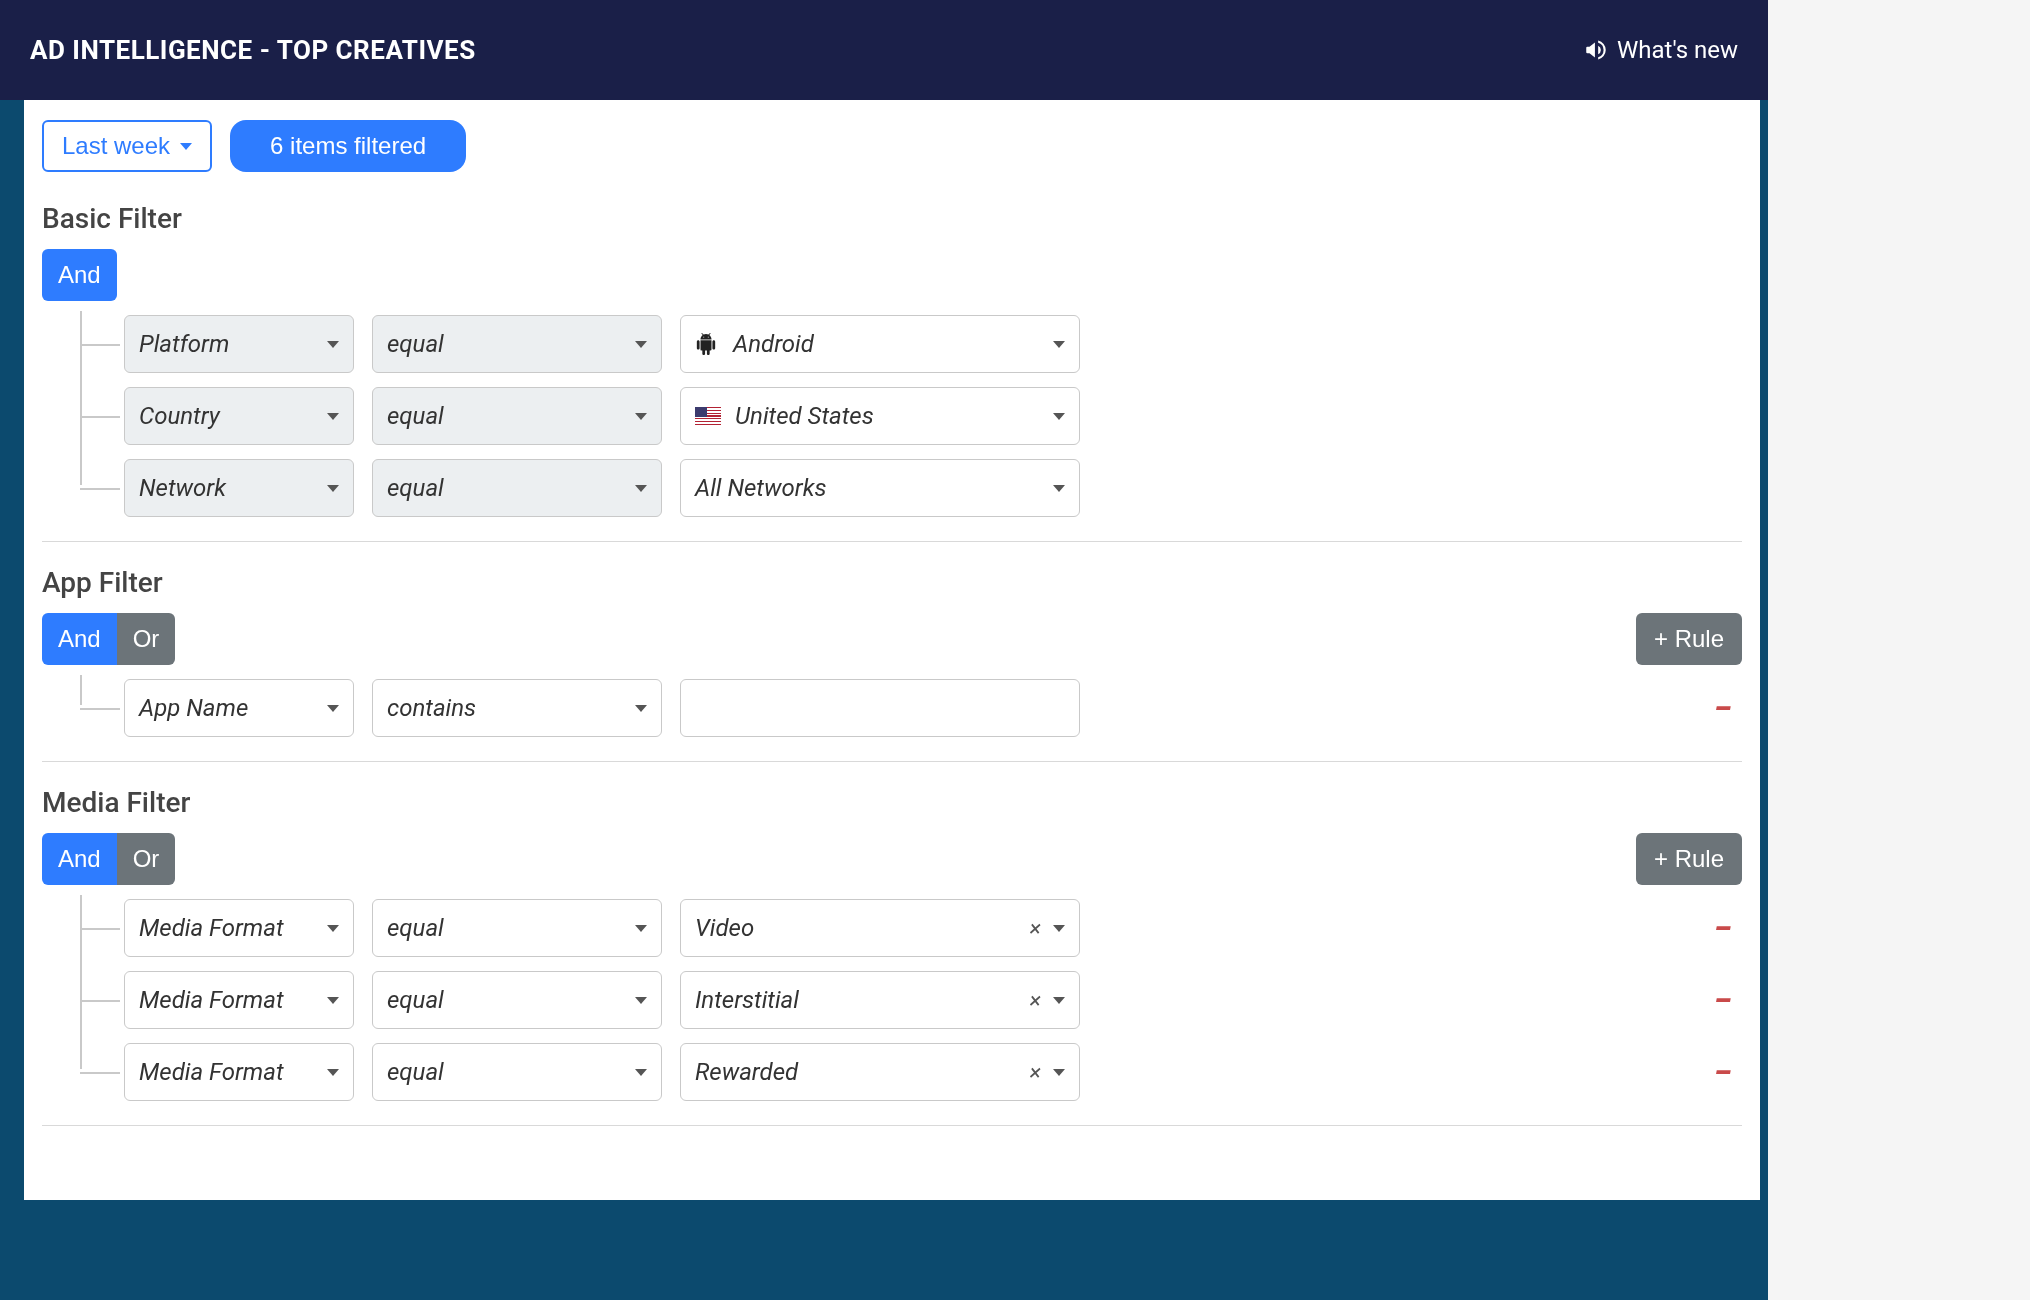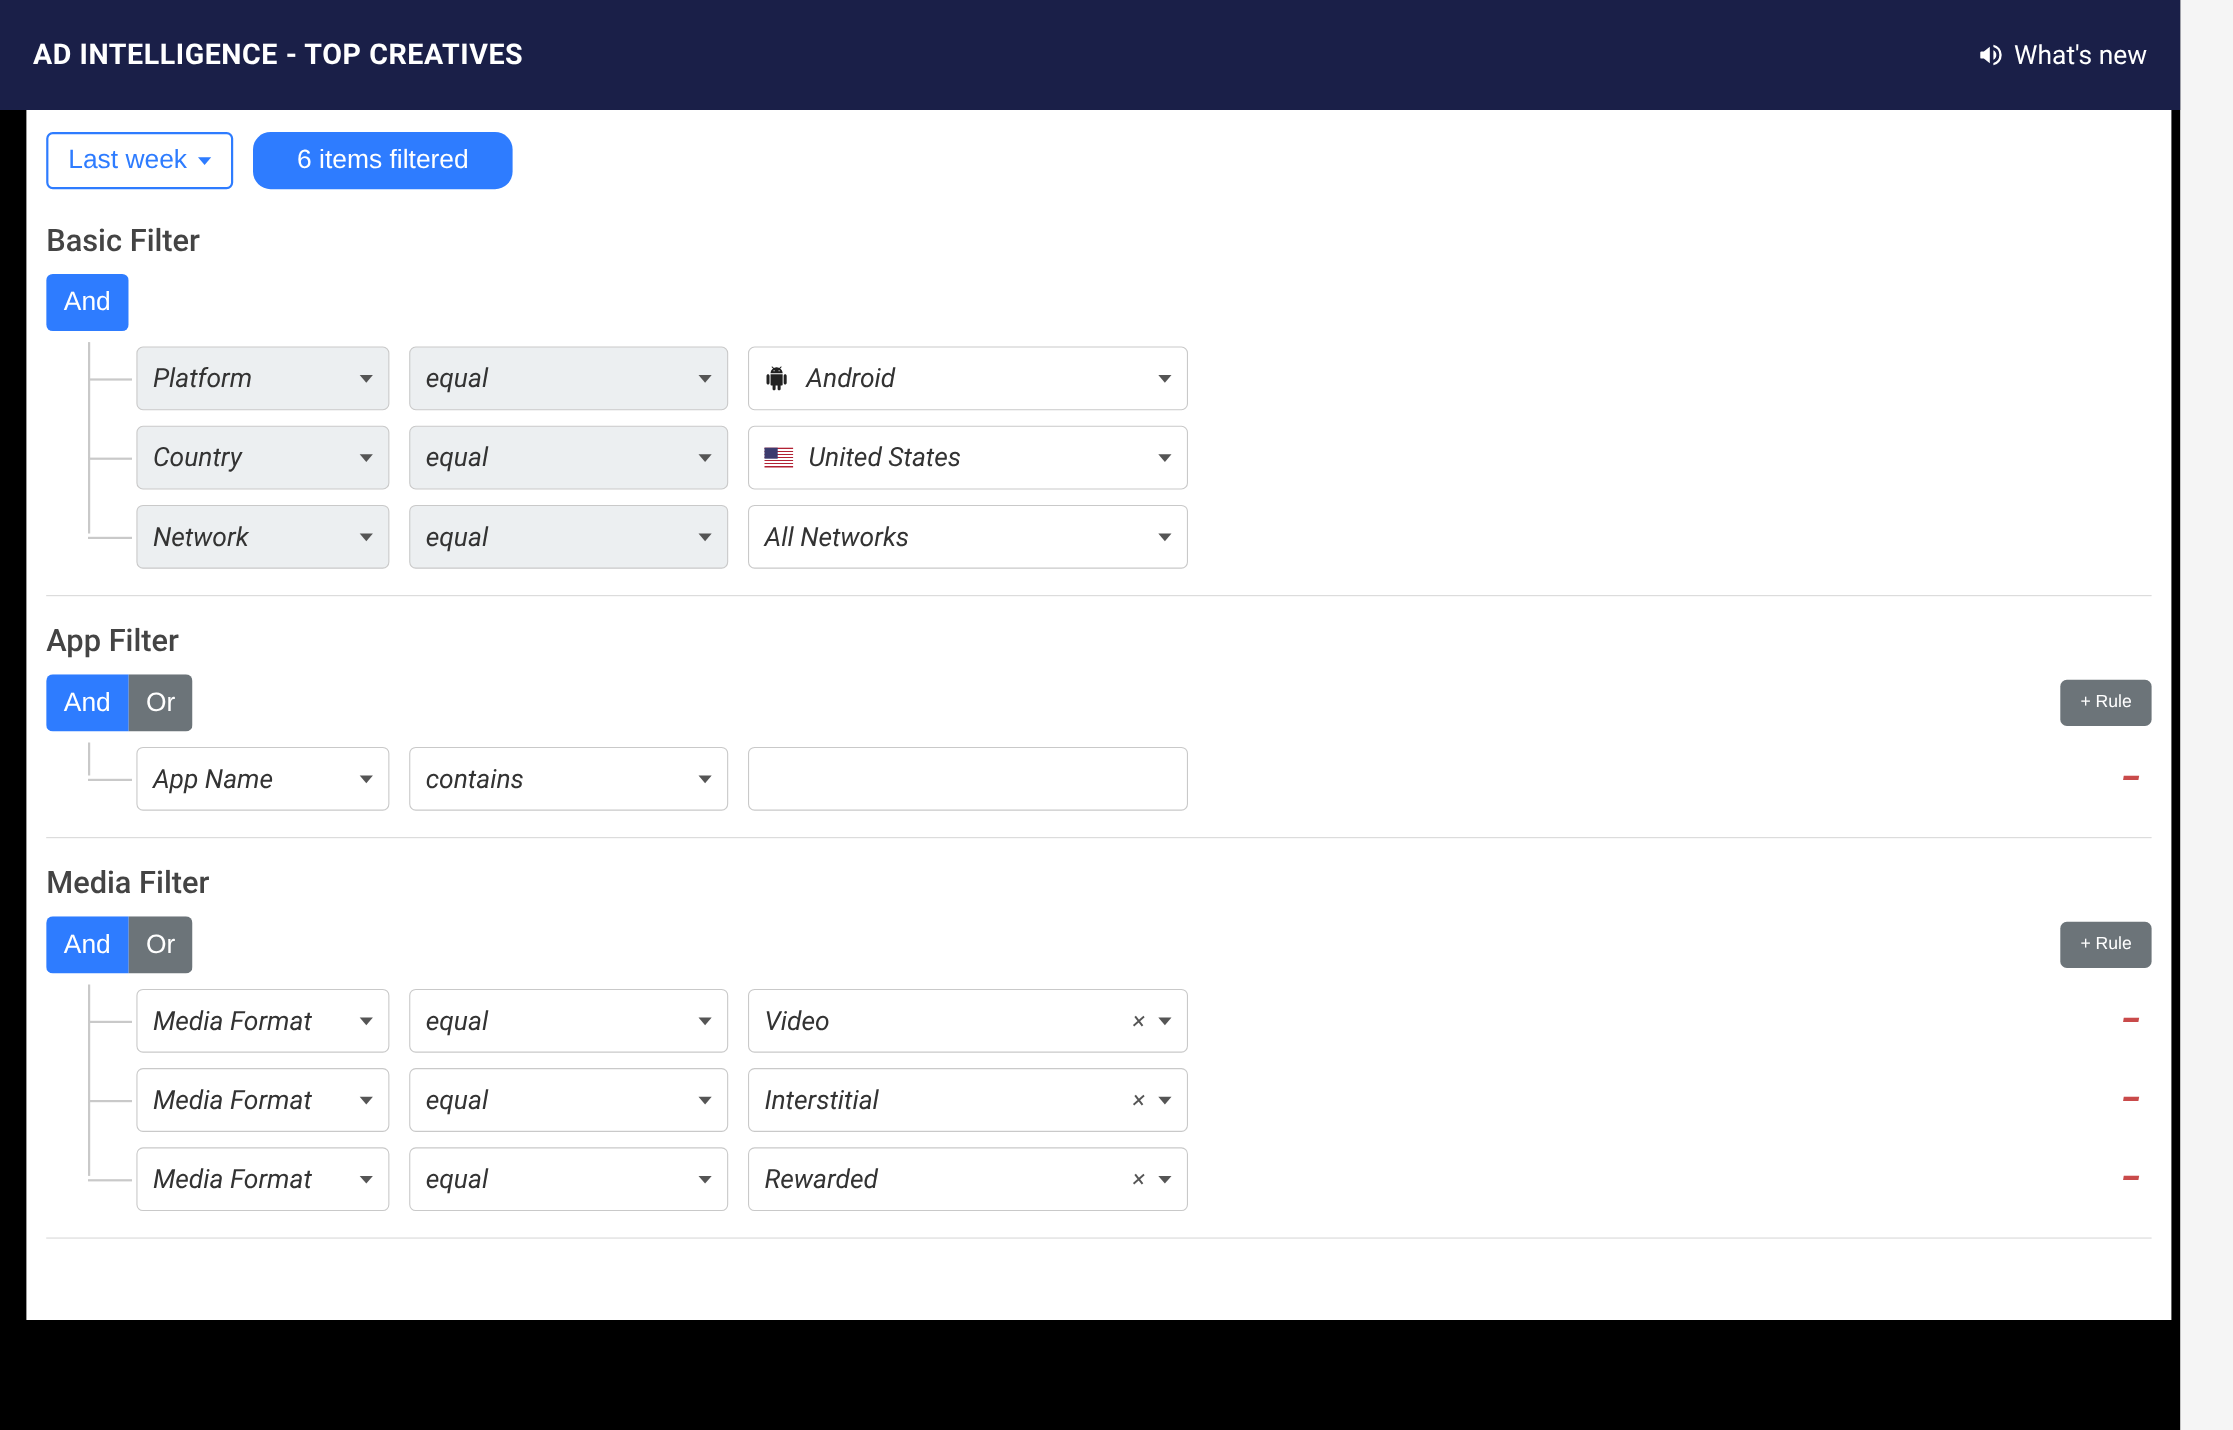--- a/index.html
+++ b/index.html
@@ -5,23 +5,23 @@
   * { box-sizing: border-box; margin: 0; padding: 0; }
   body {
     font-family: -apple-system, BlinkMacSystemFont, "Segoe UI", Roboto, Helvetica, Arial, sans-serif;
     background: #f5f5f5;
     width: 2030px;
     height: 1300px;
     overflow: hidden;
     font-size: 22px;
   }
   .page {
-    width: 1982px;
+    width: 1768px;
     height: 1300px;
-    background: #000000;
+    background: #0c4a6e;
     position: relative;
   }
   .topbar {
     height: 100px;
     background: #1a1f48;
     display: flex;
     align-items: center;
     justify-content: space-between;
     padding: 0 30px;
     color: #fff;
@@ -107,21 +107,21 @@
     cursor: pointer;
   }
   .logic-btn.active { background: #2e7cff; }
   .logic-btn.inactive { background: #6c7479; }
   .add-rule-btn {
     background: #6c7479;
     color: #fff;
     border: none;
     padding: 12px 18px;
     border-radius: 6px;
-    font-size: 16px;
+    font-size: 24px;
     cursor: pointer;
   }
   .rules-wrap {
     position: relative;
     padding-left: 44px;
     margin-left: 38px;
   }
   .rules-wrap::before {
     content: "";
     position: absolute;

